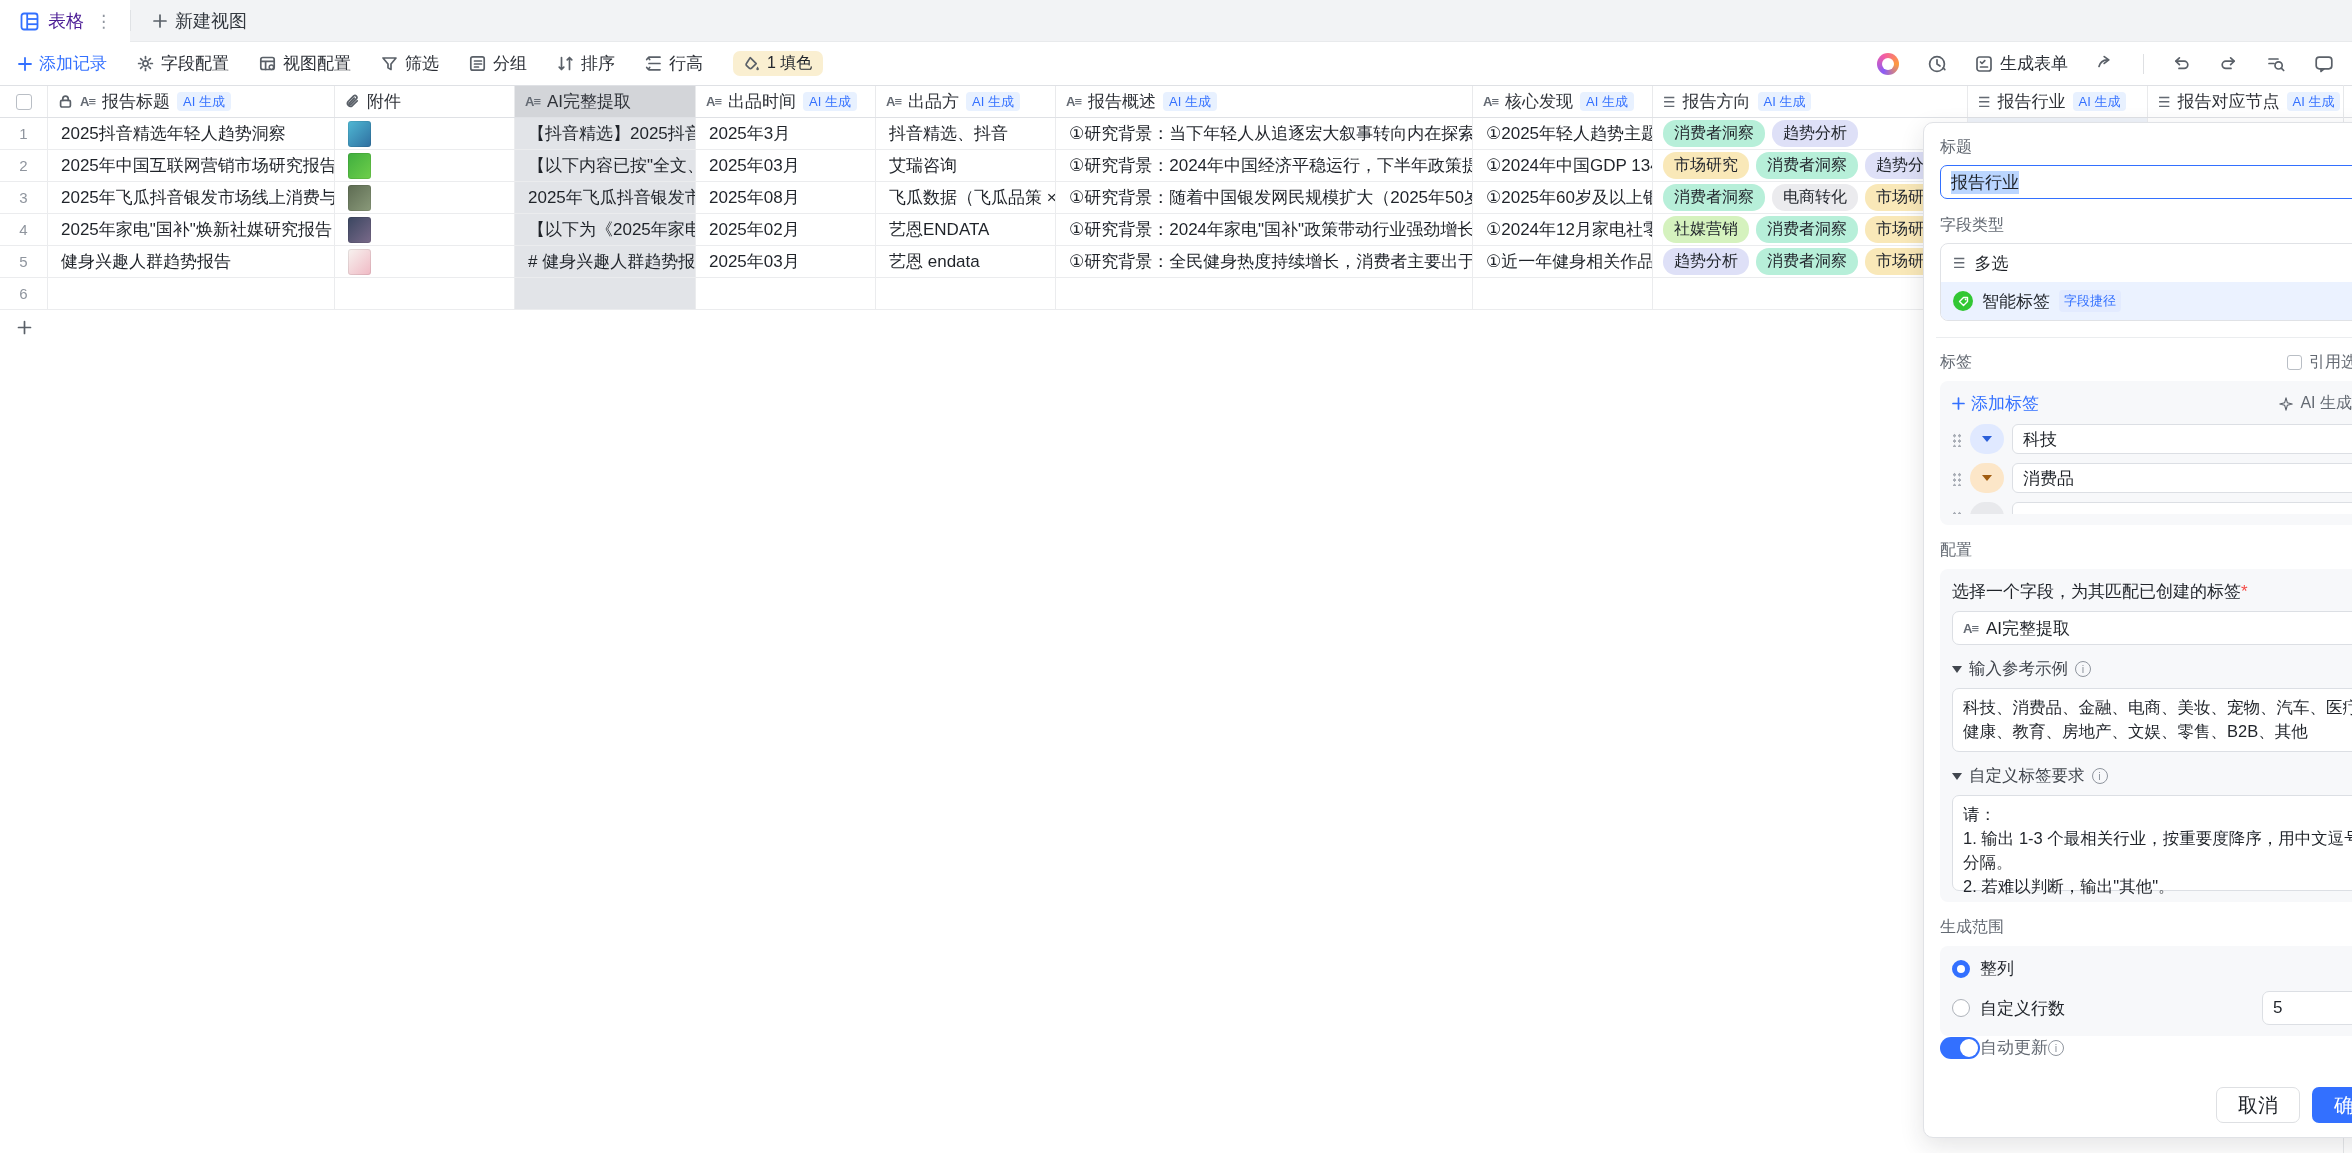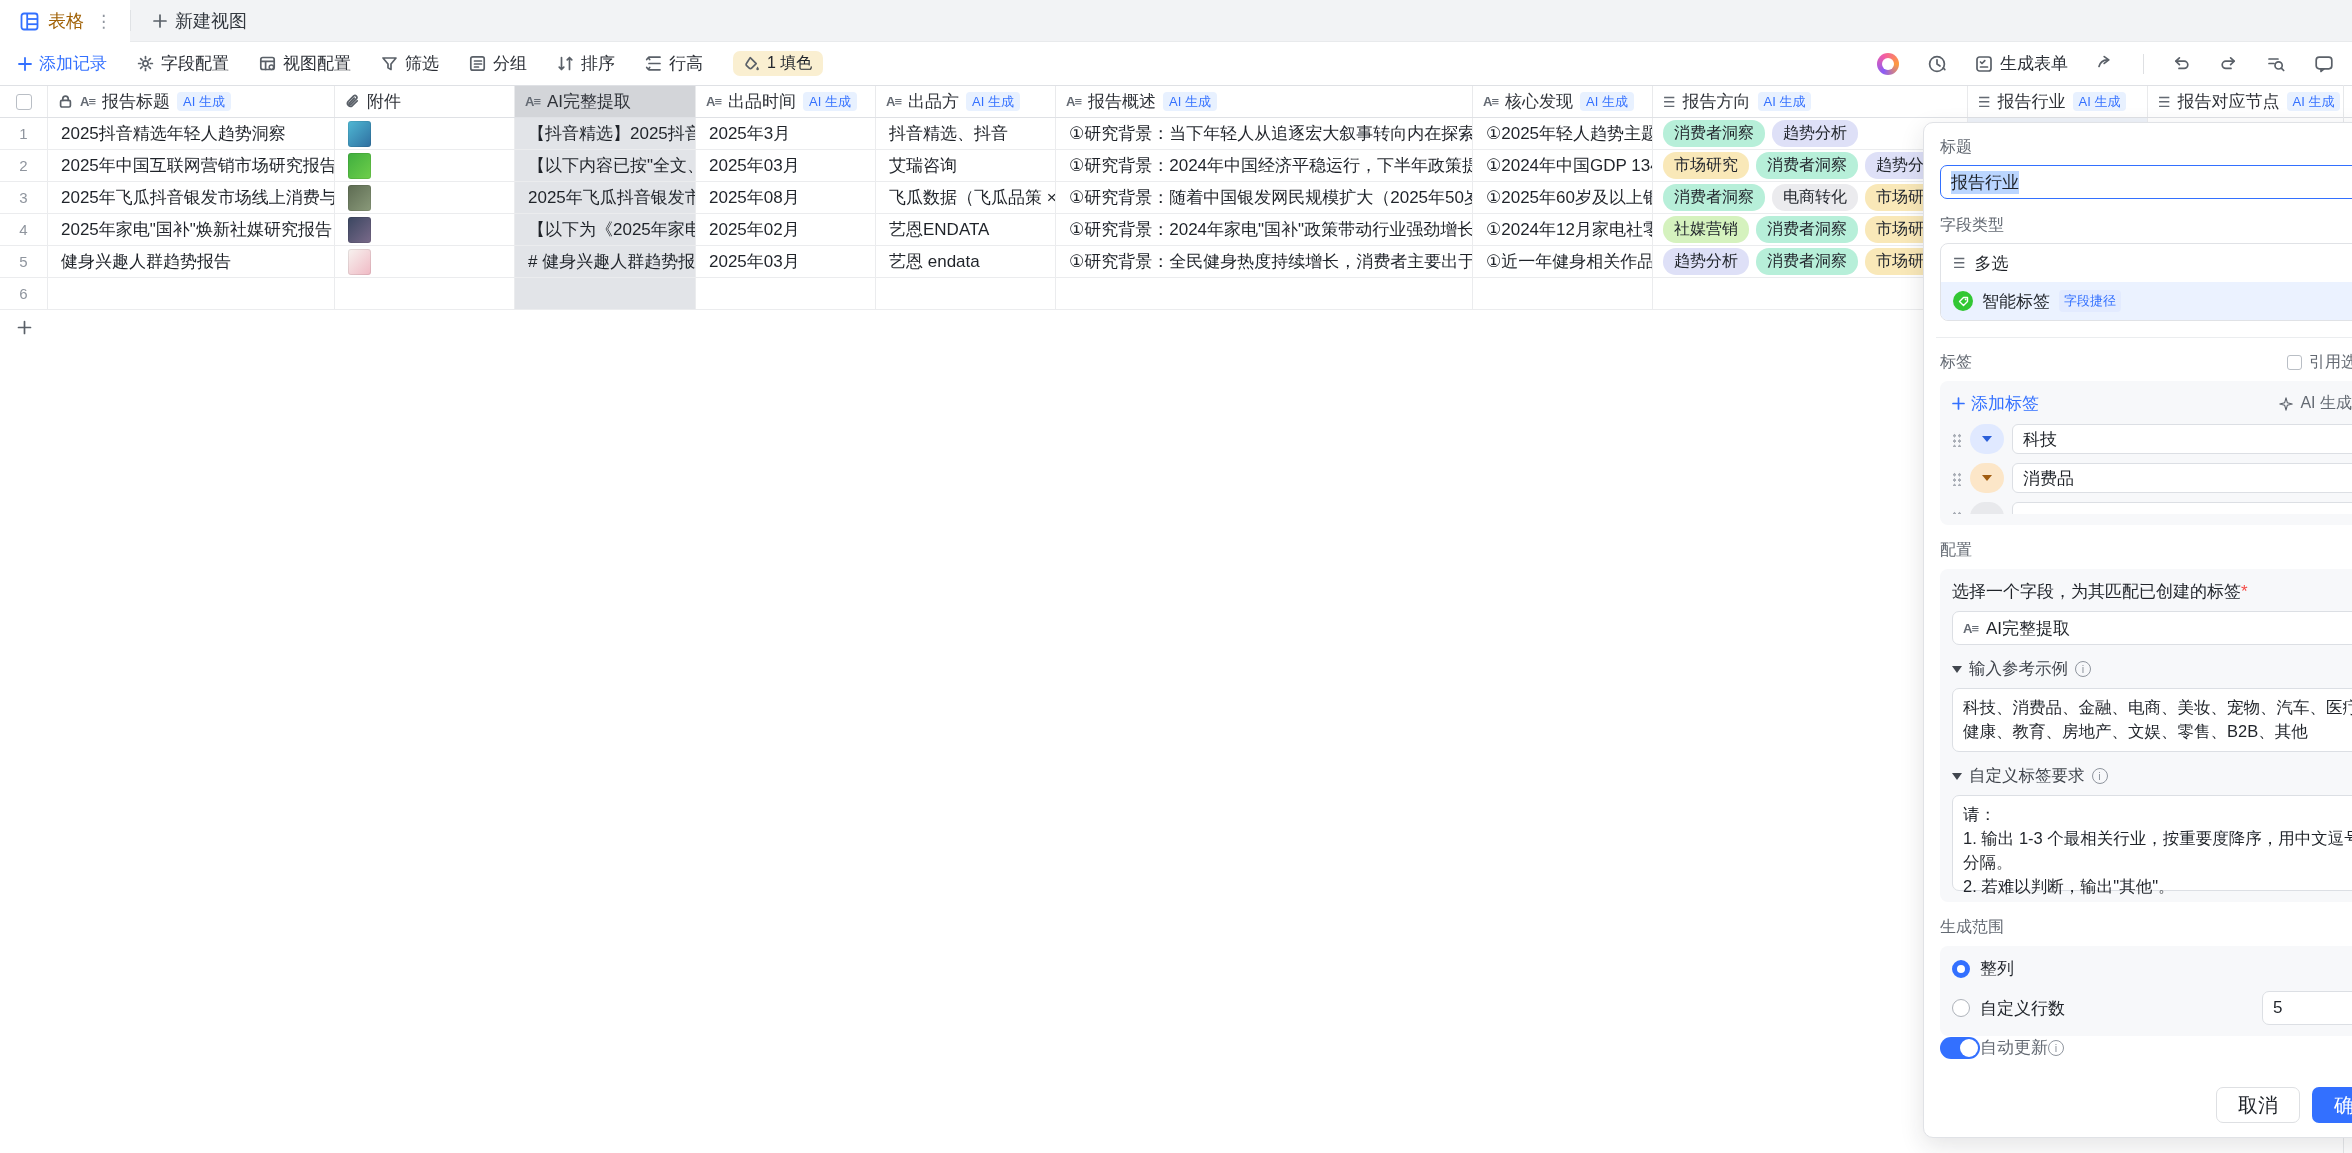--- a/index.html
+++ b/index.html
@@ -5,21 +5,21 @@
   * { margin:0; padding:0; box-sizing:border-box; }
   html,body { background:#fff; }
   .screen{
     position:relative; width:2352px; height:1153px; overflow:hidden; background:#fff;
     font-family:"Liberation Sans","DejaVu Sans",sans-serif; color:#1F2329;
     --grid:48px 287px 180px 181px 180px 180px 417px 180px 315px 180px 204px;
   }
   
   .tabbar{height:42px; background:#F2F3F5; display:flex; align-items:stretch; border-bottom:1px solid #E8EAEC;}
   .tab-active{background:#fff; display:flex; align-items:center; gap:9px; padding:0 16px 0 20px; margin-bottom:-1px;}
-  .tab-active .tab-label{font-size:18px; color:#a16207;}
+  .tab-active .tab-label{font-size:18px; color:#4c1d95;}
   .vdots{color:#8F959E; font-size:17px; letter-spacing:0; padding:0 2px; cursor:pointer;}
   .tab-sep{width:1px; background:#E0E2E5; margin:10px 0;}
   .newview{display:flex; align-items:center; gap:8px; padding:0 22px; font-size:18px; color:#33383F; cursor:pointer;}
   .icon-stroke{stroke:#5A6068; fill:none; stroke-width:1.7; stroke-linecap:round; stroke-linejoin:round;}
   
   .toolbar{height:43px; background:#fff; display:flex; align-items:center; padding:0 18px; gap:30px;}
   .tool{display:flex; align-items:center; gap:7px; font-size:17px; color:#2B2F36; cursor:pointer; white-space:nowrap;}
   .tool.blue{color:#3370FF;}
   .tool.pill{background:#FAEFD1; border-radius:7px; padding:2px 11px;}
   .tb-right{margin-left:auto; display:flex; align-items:center; gap:28px;}

